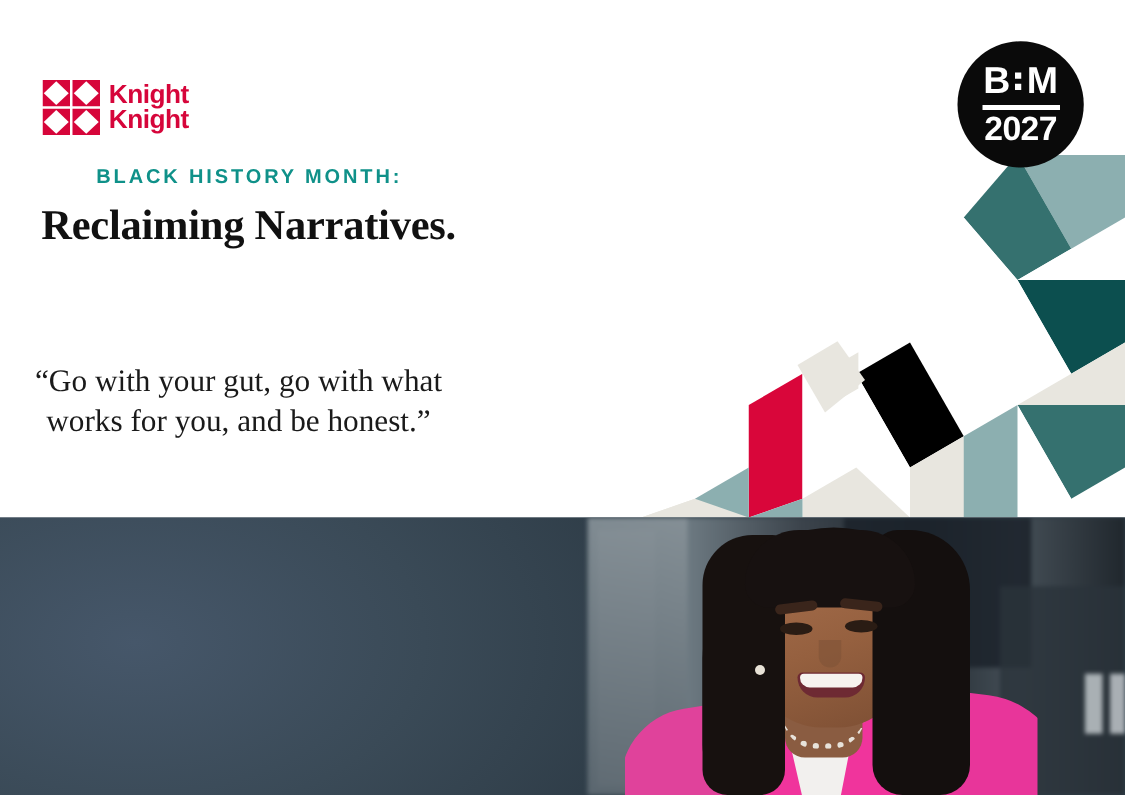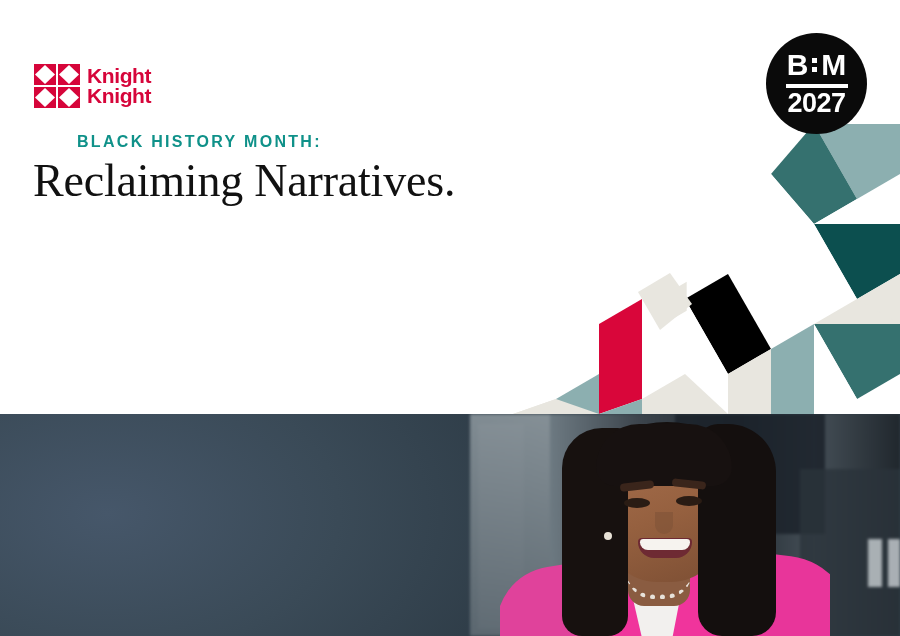--- a/index.html
+++ b/index.html
@@ -45,21 +45,21 @@
   
   .eyebrow{
     position:absolute;left:34px;top:133px;
     color:#0F9189;font-weight:700;font-size:16px;letter-spacing:2.3px;
     font-family:"Liberation Sans",sans-serif;
     margin-left:43px;
   }
   .headline{
     position:absolute;left:33px;top:155px;width:520px;
     color:#111111;font-family:"Liberation Serif",serif;
-    font-size:46px;line-height:52px;font-weight:400;letter-spacing:-0.2px;
+    font-size:34px;line-height:52px;font-weight:700;letter-spacing:-0.2px;
   }
   .headline .line{display:block;white-space:nowrap;}
   .quote{
     position:absolute;left:28px;top:290px;width:430px;
     color:#1A1A1A;font-family:"Liberation Serif",serif;
     font-size:25px;line-height:32px;font-weight:400;
   }
   .quote .line{display:block;white-space:nowrap;}
   .quote .line.indent{padding-left:9px;}
 
@@ -213,20 +213,24 @@
       <span class="bhm-rule"></span>
       <span class="bhm-year">2027</span>
     </div>
 
     <div class="eyebrow">BLACK HISTORY MONTH:</div>
 
     <div class="headline">
       <span class="line">Reclaiming Narratives.</span>
     </div>
 
+    <div class="quote">
+      <span class="line">“Go with your gut, go with what</span>
+      <span class="line indent">works for you, and be honest.”</span>
+    </div>
   </div>
 
   <div class="bottom-panel">
     <div class="photo-bg"></div>
 
     <div class="photo-room">
       <span class="panel-f"></span>
       <span class="panel-a"></span>
       <span class="panel-b"></span>
       <span class="panel-c"></span>

